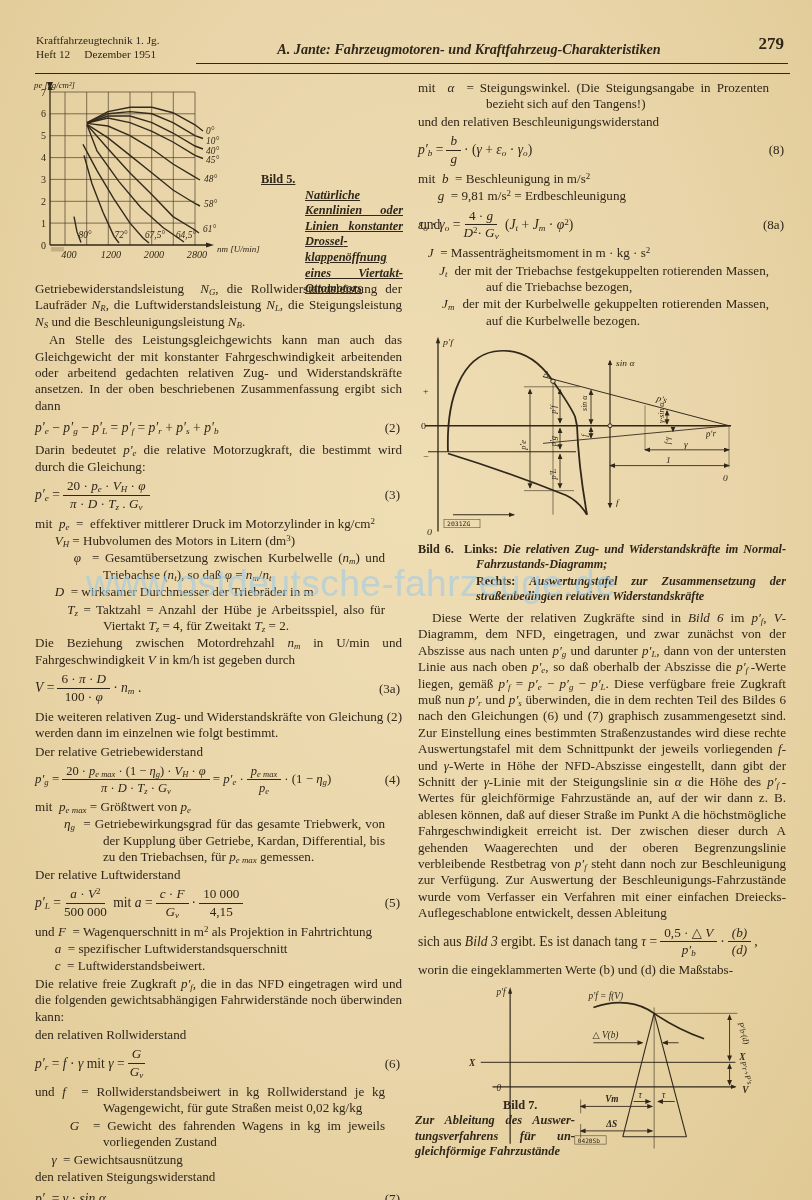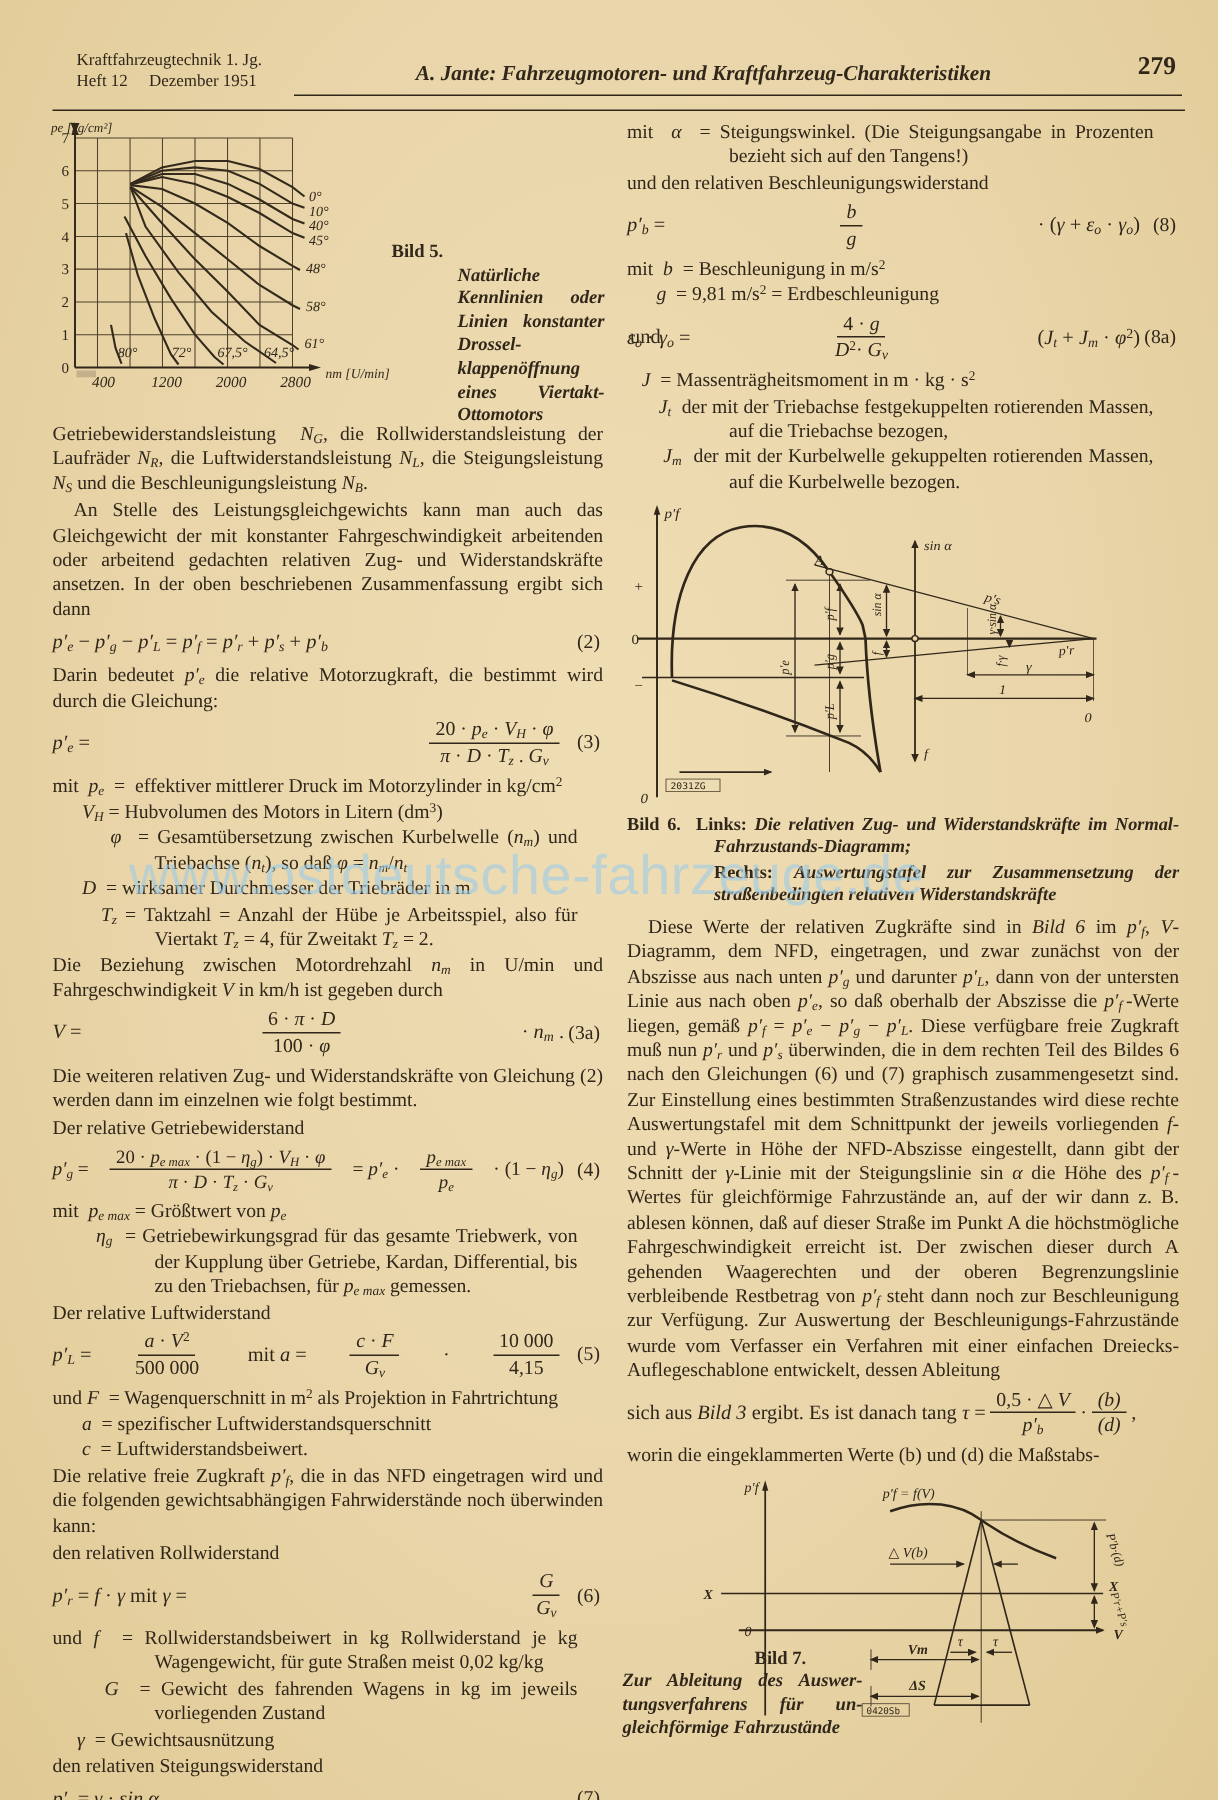--- a/index.html
+++ b/index.html
@@ -1,20 +1,20 @@
 <!DOCTYPE html>
 <html><head>
 <meta charset="utf-8">
 <style>
   html,body{margin:0;padding:0;background:#6b6257;}
   .page{position:relative;width:812px;height:1200px;overflow:hidden;color:#30271a;
         background:radial-gradient(ellipse at 50% 42%, #efddb4 0%, #e9d5a9 55%, #e0c994 100%);
         font-family:"Liberation Serif","DejaVu Serif",serif;font-size:13.1px;line-height:16.4px;}
   
-  .hd-left{position:absolute;left:36px;top:33px;font-size:11.3px;line-height:14px;margin-left:15px;}
+  .hd-left{position:absolute;left:36px;top:33px;font-size:11.3px;line-height:14px;}
   .hd-title{position:absolute;left:196px;right:70px;top:41px;text-align:center;
             font-style:italic;font-weight:bold;font-size:14.2px;}
   .hd-page{position:absolute;right:28px;top:36px;font-weight:bold;font-size:17px;}
   .hrule1{position:absolute;left:196px;right:24px;top:63px;border-top:1.2px solid #30271a;}
   .hrule2{position:absolute;left:35px;right:22px;top:73px;border-top:1.7px solid #30271a;}
   
   .wm{position:absolute;left:86px;top:576px;width:720px;font-family:"Liberation Sans","DejaVu Sans",sans-serif;
       font-size:37px;font-weight:400;letter-spacing:.5px;color:rgba(158,204,230,.62);white-space:nowrap;z-index:5;}
   
   .col-l{position:absolute;left:35px;top:80px;width:367px;}
@@ -22,34 +22,34 @@
   p{margin:0 0 2px 0;}
   .t{text-align:justify;}
   .ind{text-indent:14px;}
   .def{padding-left:68px;text-indent:-68px;text-align:justify;margin:0 17px 1px 0;}
   i, .rich i{font-style:italic;}
   b{font-weight:bold;}
   .it{font-style:italic;font-weight:bold;}
   sub{font-size:68%;font-style:italic;line-height:0;vertical-align:-2px;}
   sup{font-size:68%;line-height:0;vertical-align:4px;}
   
-  .eqrow{position:relative;display:flex;justify-content:space-between;align-items:center;
+  .eqrow{position:relative;display:flex;justify-content:flex-start;align-items:center;
          margin:4px 26px 4px 0;font-size:13.6px;min-height:20px;}
   .eqrow .tag{position:absolute;right:-24px;top:50%;transform:translateY(-50%);font-size:13.1px;}
   .eqrow .eqpre{position:absolute;left:2px;top:50%;transform:translateY(-50%);}
   .eqleft{justify-content:flex-start;margin-right:0;}
   .frac{display:inline-flex;flex-direction:column;align-items:center;margin:0 3px;
         line-height:1.12;font-size:.97em;}
   .frac .num{border-bottom:1.1px solid #30271a;padding:0 4px 1px 4px;white-space:nowrap;}
   .frac .den{padding-top:1px;white-space:nowrap;}
   .eqt{white-space:nowrap;}
   
   .fig5{position:relative;height:196px;margin-bottom:5px;}
   .fig5 svg{position:absolute;left:-2px;top:0;}
-  .fig5cap{position:absolute;left:226px;top:80px;width:142px;font-size:12.4px;line-height:15.6px;}
+  .fig5cap{position:absolute;left:226px;top:92px;width:142px;font-size:12.4px;line-height:15.6px;text-decoration:underline;}
   .fig5cap .head{font-weight:bold;}
   .fig5cap .body{font-weight:bold;font-style:italic;text-align:justify;margin-left:44px;}
   .fig6{position:relative;height:206px;margin:4px 0 3px 0;}
   .cap6{font-size:12.2px;line-height:15.2px;margin-bottom:1px;}
   .cap6a{padding-left:58px;text-indent:-58px;text-align:justify;}
   .cap6b{margin-left:58px;text-align:justify;}
   .fig7{position:relative;height:198px;margin-top:3px;}
   .fig7 svg{position:absolute;left:22px;top:0;}
   .fig7cap{position:absolute;left:-3px;top:116px;width:160px;font-size:12.4px;line-height:15.6px;}
   .fig7cap .head{font-weight:bold;padding-left:88px;}

